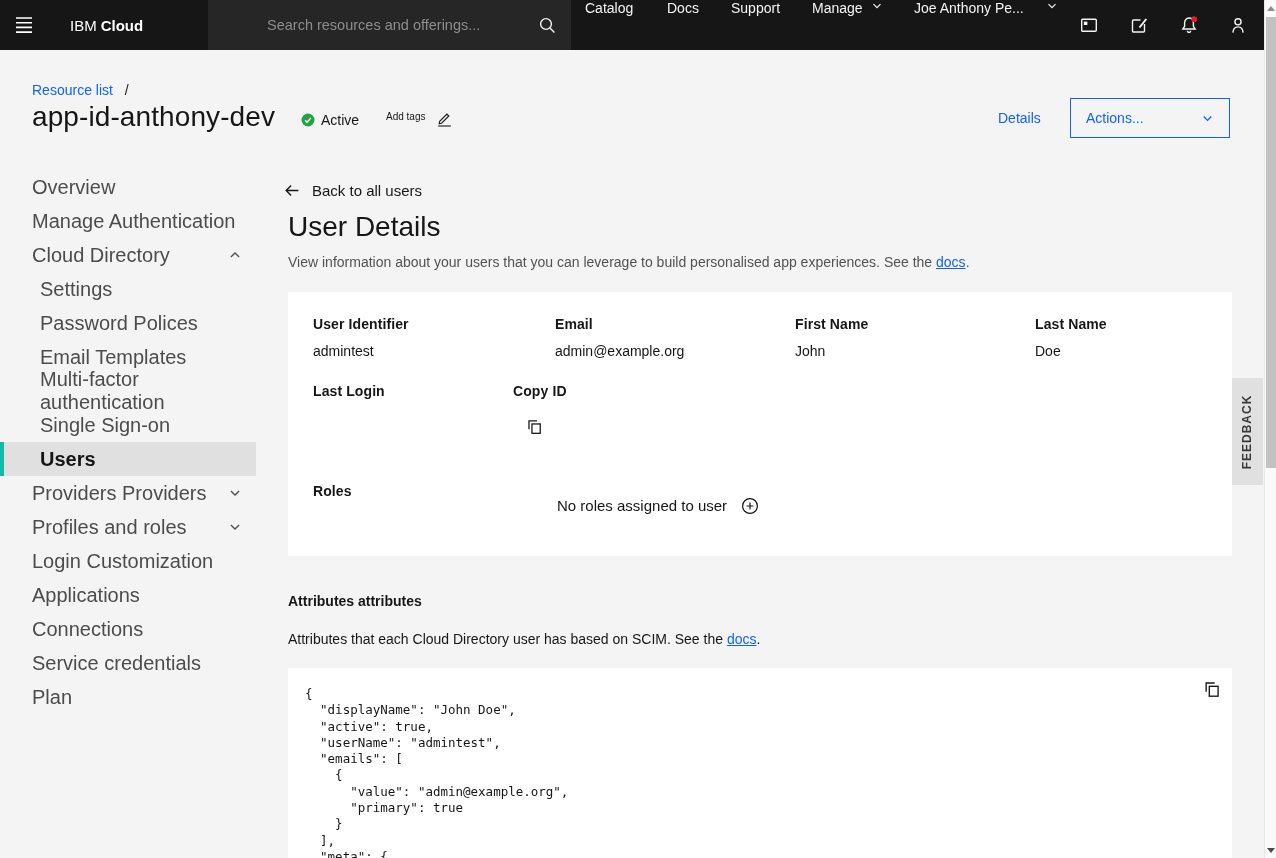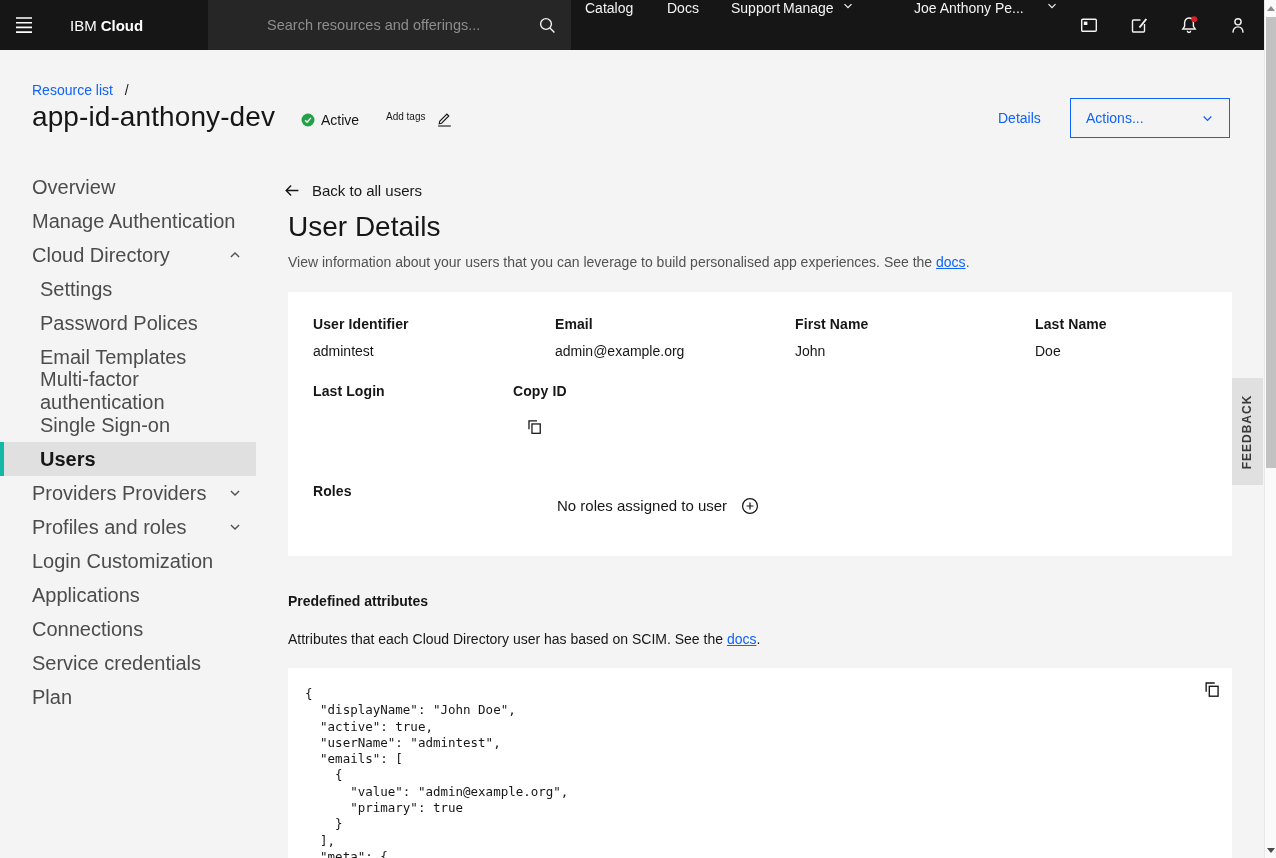--- a/index.html
+++ b/index.html
@@ -95,21 +95,21 @@
   </div>
   <div class="hdr-link" style="left:585px">
       <span>Catalog</span>
     </div>
   <div class="hdr-link" style="left:667px">
       <span>Docs</span>
     </div>
   <div class="hdr-link" style="left:731px">
       <span>Support</span>
     </div>
-  <div class="hdr-link" style="left:783px">
+  <div class="hdr-link" style="left:812px">
     <span>Manage</span>
     <span>
         <svg width="12" height="12" viewBox="0 0 12 12">
           <path d="M2.5 4.2L6 7.7l3.5-3.5" stroke="#f4f4f4" stroke-width="1.2" fill="none"></path>
         </svg>
       </span>
   </div>
   <div class="hdr-link" style="left:914px">
     <span>Joe Anthony Pe...</span>
     <span style="margin-left:14px">
@@ -292,21 +292,21 @@
     <button class="add-role-btn">
       <span>
         <svg width="18" height="18" viewBox="0 0 18 18">
             <circle cx="9" cy="9" r="7.4" stroke="#161616" stroke-width="1.2" fill="none"></circle>
             <path d="M9 5.6v6.8M5.6 9h6.8" stroke="#161616" stroke-width="1.2"></path>
           </svg>
       </span>
     </button>
   </section>
 
-  <h2 class="predef-title">Predefined attributes</h2>
+  <h2 class="predef-title">Attributes attributes</h2>
   <p class="predef-desc"><span>Attributes that each Cloud Directory user has based on SCIM. See the </span><a>docs</a><span>.</span></p>
 
   <section class="code-card">
     <button class="code-copy">
       <span>
         <svg width="18" height="18" viewBox="0 0 16 16">
             <rect x="5.6" y="5.6" width="7.8" height="8.8" stroke="#161616" stroke-width="1.2" fill="none"></rect>
             <path d="M2.8 10.5V2.7h7.6" stroke="#161616" stroke-width="1.2" fill="none"></path>
           </svg>
       </span>

